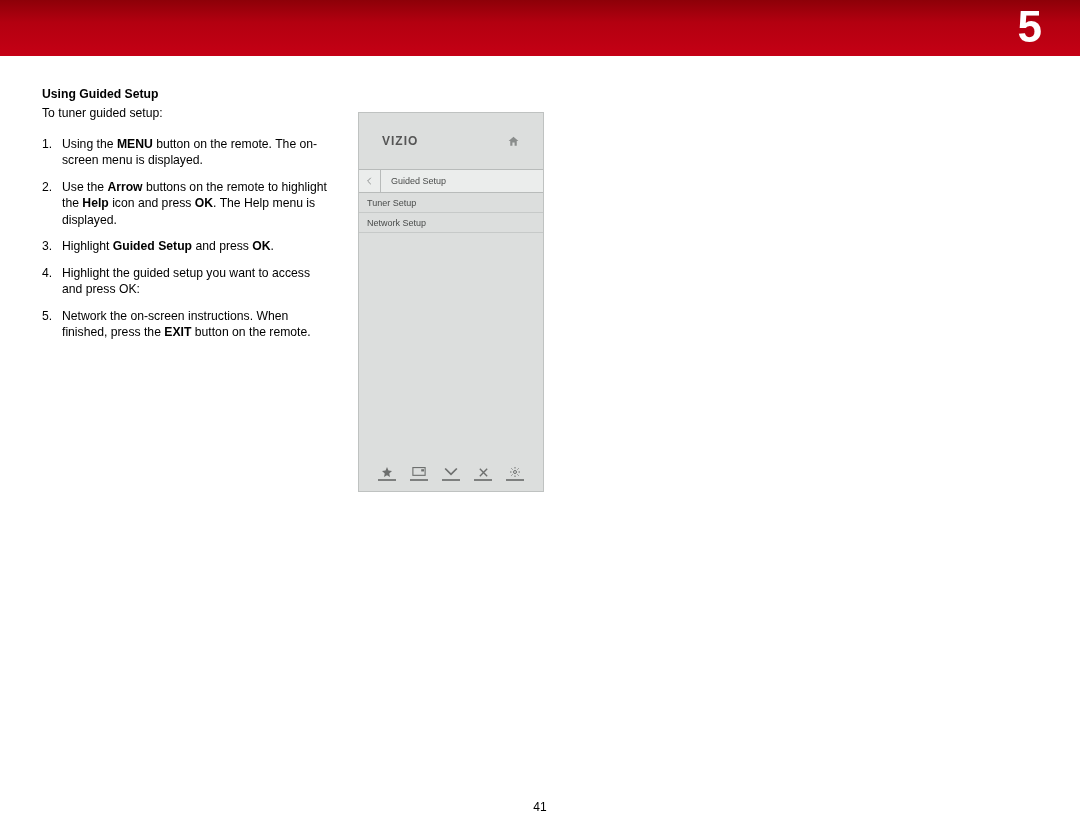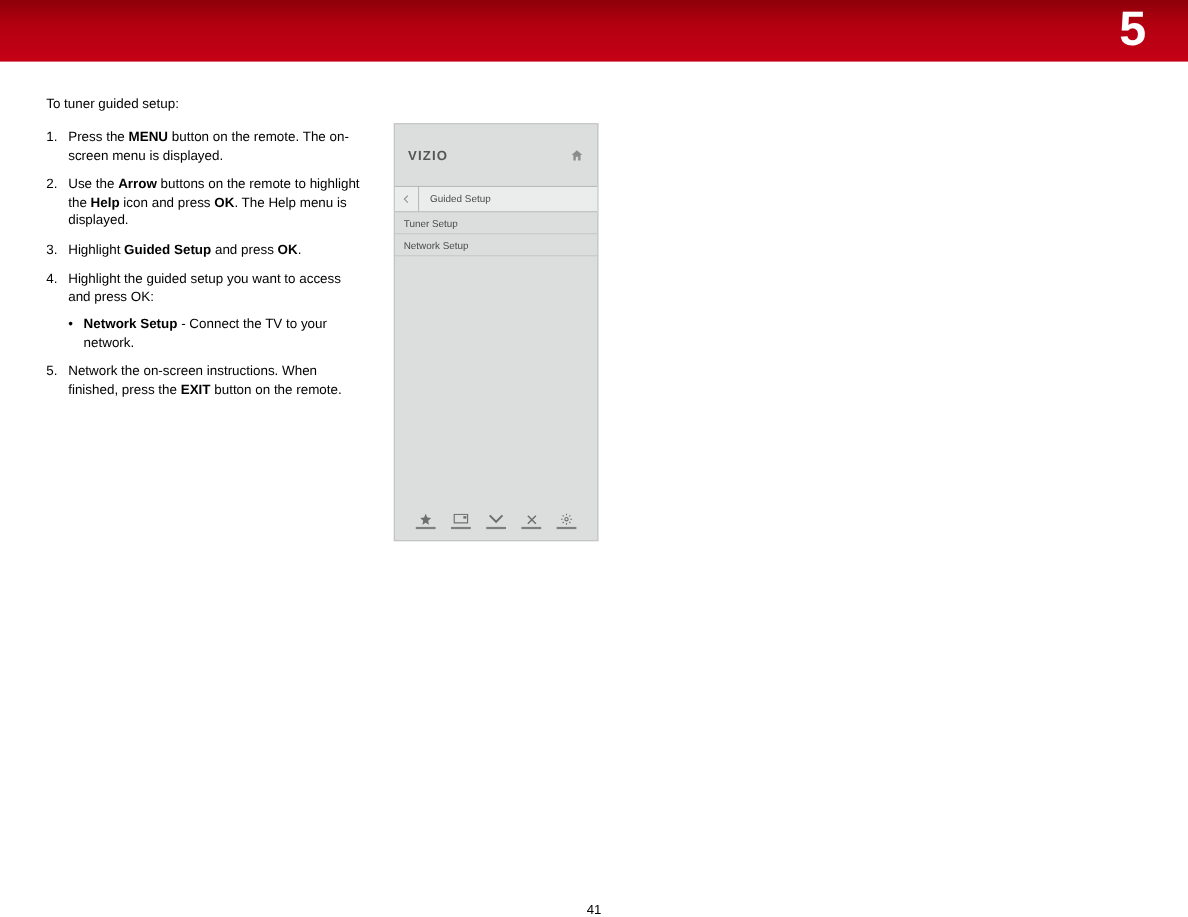--- a/index.html
+++ b/index.html
@@ -75,21 +75,21 @@
     border: 1px solid #bfc2c1;
     margin-top: 26px;
     position: relative;
     font-family: Arial, sans-serif;
   }
   .panel-header {
     height: 56px;
     display: flex;
     align-items: center;
     justify-content: space-between;
-    padding: 0 12px;
+    padding: 0 23px;
   }
   .brand {
     font-size: 12px;
     letter-spacing: 1px;
     font-weight: bold;
     color: #555;
   }
   .home-ic svg { display: block; }
   .crumb-row {
     display: flex;
@@ -135,52 +135,52 @@
     display: flex;
     align-items: center;
     justify-content: center;
     border-bottom: 2px solid #7e807f;
     color: #6d6f6e;
   }
   .ficon svg { display: block; }
 
   .page-num {
     position: absolute;
-    bottom: 0;
+    bottom: 20px;
     left: 0;
     width: 100%;
     text-align: center;
     font-size: 12px;
     color: #000;
   }
 </style>
 </head>
 <body>
 
 <div class="top-bar">
   <div class="chapter-num">5</div>
 </div>
 
 <div class="content">
   <div class="left-col">
+    <div class="section-head">Using Guided Setup</div>
     <div class="lead-line">To tuner guided setup:</div>
     <ol class="steps">
       <li>
-        <span>Press the </span><b>MENU</b><span> button on the remote. The on-screen menu is displayed.</span>
+        <span>Using the </span><b>MENU</b><span> button on the remote. The on-screen menu is displayed.</span>
       </li>
       <li>
         <span>Use the </span><b>Arrow</b><span> buttons on the remote to highlight the </span><b>Help</b><span> icon and press </span><b>OK</b><span>. The Help menu is displayed.</span>
       </li>
       <li>
         <span>Highlight </span><b>Guided Setup</b><span> and press </span><b>OK</b><span>.</span>
       </li>
       <li>
         <span>Highlight the guided setup you want to access and press OK:</span>
         <ul class="bullets">
-          <li><b>Network Setup</b><span> - Connect the TV to your network.</span></li>
         </ul>
       </li>
       <li>
         <span>Network the on-screen instructions. When finished, press the </span><b>EXIT</b><span> button on the remote.</span>
       </li>
     </ol>
   </div>
 
   <div class="panel">
     <div class="panel-header">

